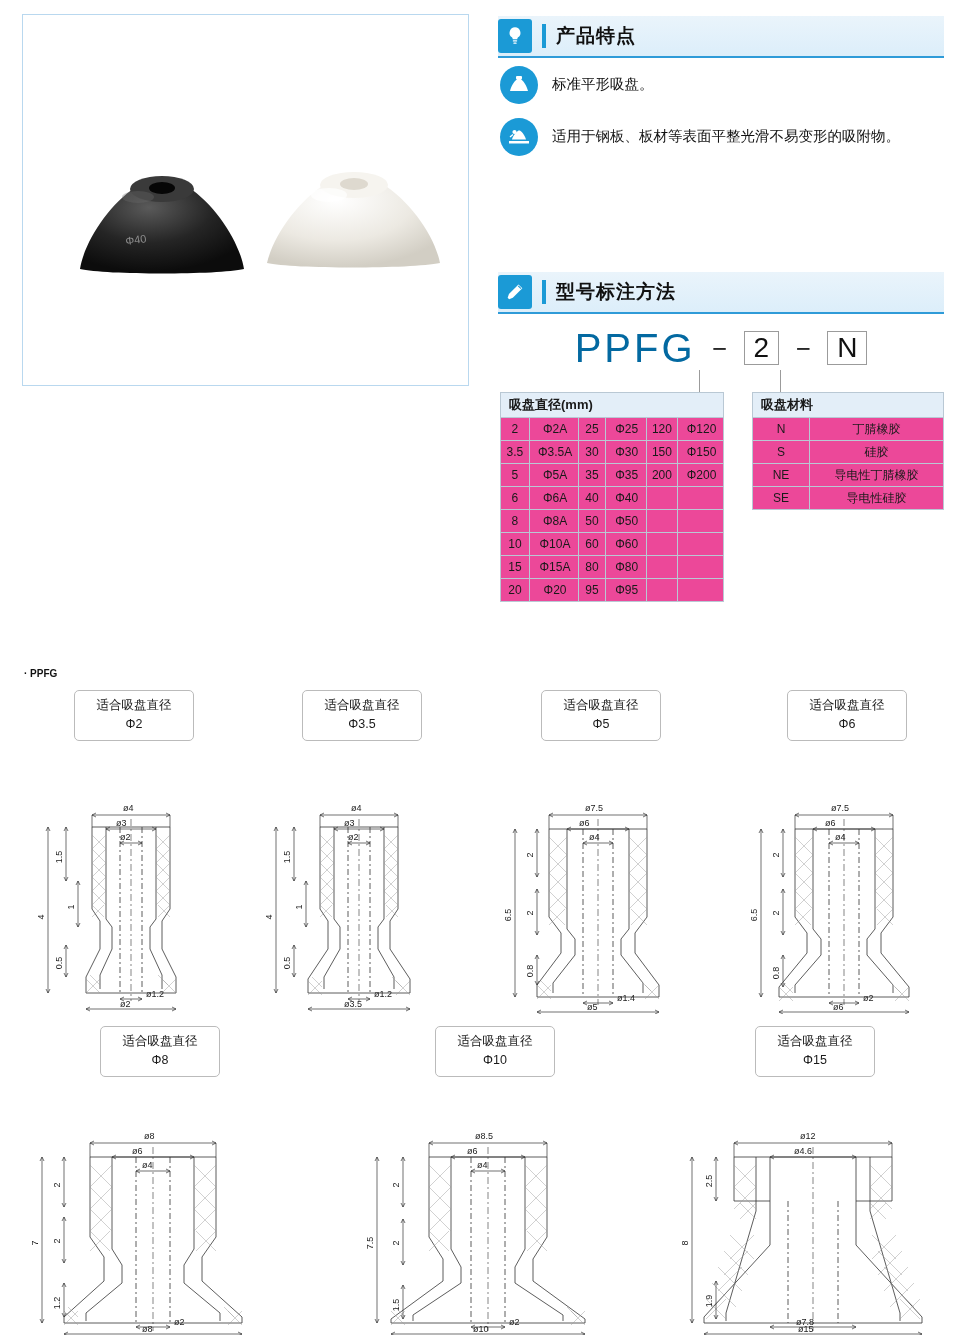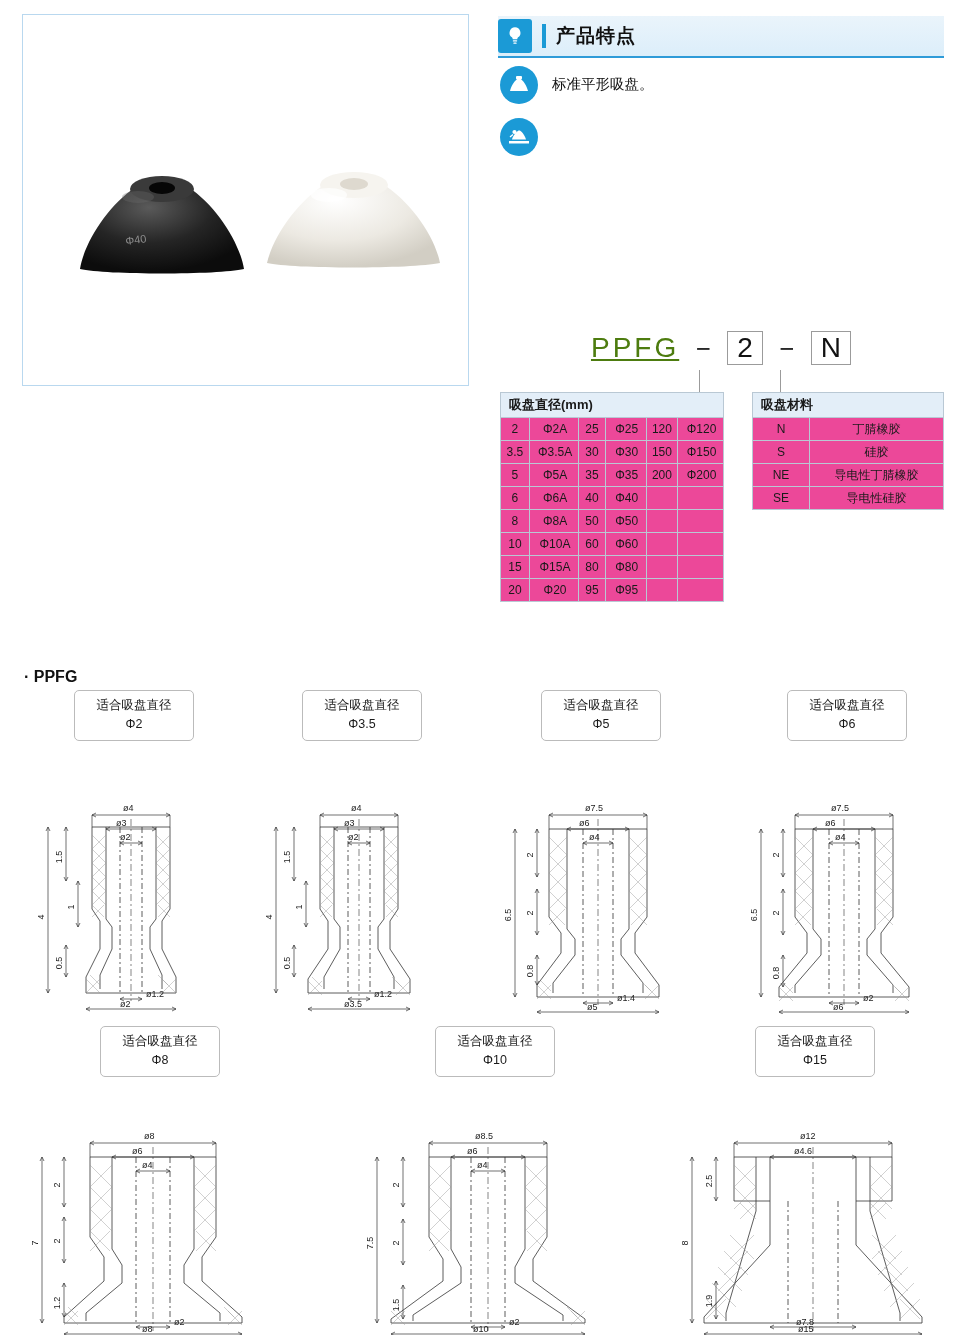--- a/index.html
+++ b/index.html
@@ -53,21 +53,21 @@
     width:38px;height:38px;border-radius:50%;background:#1b9ad6;flex:none;margin-right:14px;
     display:flex;align-items:center;justify-content:center;
   }
   .feat-txt{font-size:14.5px;line-height:1.55;color:#111;padding-top:7px;}
 
   
   .code-row{
     position:absolute;left:498px;top:322px;width:446px;height:52px;
     display:flex;align-items:center;justify-content:center;
   }
-  .code-main{font-size:28px;letter-spacing:3px;color:#4d7c0f;text-decoration:underline;}
+  .code-main{font-size:40px;letter-spacing:3px;color:#0369a1;}
   .code-dash{font-size:28px;margin:0 10px;color:#111;}
   .code-box{
     border:1px solid #9b9b9b;padding:1px 9px;font-size:28px;color:#111;line-height:1.05;
   }
 
   
   .conn{position:absolute;background:#9b9b9b;}
 
   
   .tbl{
@@ -80,21 +80,21 @@
   .tbl td.lab{width:28px;}
   .tbl td.val{width:48px;text-align:center;padding-left:6px;}
 
   #dia-table{left:500px;top:392px;width:224px;}
   #mat-table{left:752px;top:392px;width:192px;}
   #mat-table td.mcode{width:48px;}
   #mat-table td.mname{text-align:center;}
 
   
   .ppfg-label{
-    position:absolute;left:24px;top:668px;font-size:16px;font-weight:bold;color:#111;
+    position:absolute;left:24px;top:668px;font-size:10px;font-weight:bold;color:#111;
   }
   .dim-cell{position:absolute;}
   .dim-cap{
     border:1px solid #bbb;border-radius:5px;background:#fff;
     font-size:12.5px;text-align:center;line-height:1.5;padding:5px 0 6px;
     width:118px;margin:0 auto;
   }
   .dim-cap b{font-weight:normal;display:block;}
   .drawing{position:relative;margin-top:8px;}
   .drawing svg{display:block;}
@@ -161,23 +161,34 @@
     </div>
     <div class="feat-row">
       <div class="feat-ico">
         <svg width="26" height="26" viewBox="0 0 26 26">
             <path d="M3 17 L23 17 L23 19.5 L3 19.5 Z" fill="#fff"></path>
             <path d="M6 15.5 C7 12 10 8 12.5 6.6 C13 6.3 13.4 6.3 13.9 6.6 C16.4 8 19 12 20 15.5 Z" fill="#fff"></path>
             <circle cx="8.5" cy="8" r="2.1" fill="#fff"></circle>
             <path d="M4 13 L7 10.5" stroke="#fff" stroke-width="1.4"></path>
           </svg>
       </div>
-    </div>
-  </div>
-
+      <div class="feat-txt">适用于钢板、板材等表面平整光滑不易变形的吸附物。</div>
+    </div>
+  </div>
+
+  <div class="sec-head" id="model-head">
+    <div class="sec-icon">
+      <svg width="22" height="22" viewBox="0 0 24 24">
+          <path d="M4 18.2 L5.4 14.2 L15.8 3.8 L20 8 L9.6 18.4 L5.6 19.8 Z" fill="#fff"></path>
+          <path d="M15.5 5.2 L18.6 8.3" stroke="#1b9ad6" stroke-width="1.2"></path>
+        </svg>
+    </div>
+    <div class="sec-bar"></div>
+    <div class="sec-title">型号标注方法</div>
+  </div>
 
   <div class="code-row">
     <span class="code-main">PPFG</span>
     <span class="code-dash">－</span>
     <span class="code-box">2</span>
     <span class="code-dash">－</span>
     <span class="code-box">N</span>
   </div>
 
   <div class="conn" style="left:699px;top:370px;width:1px;height:22px;"></div>

